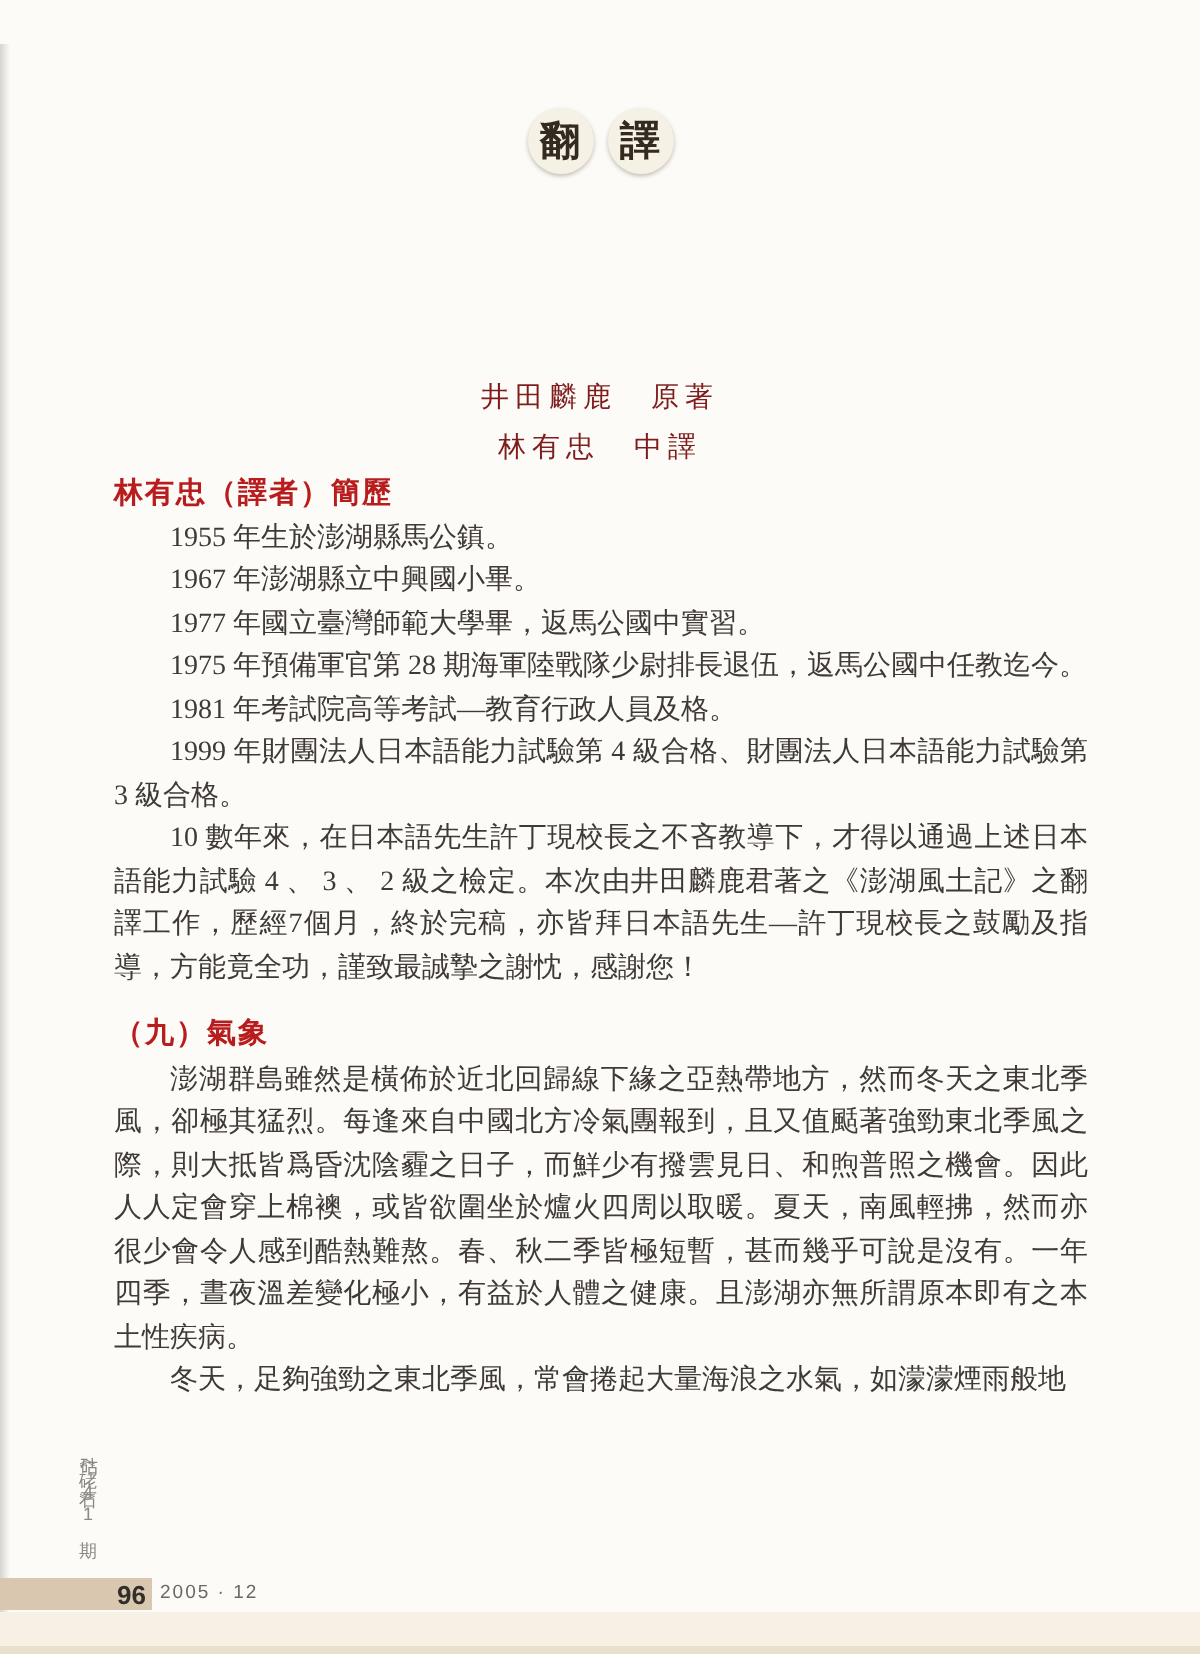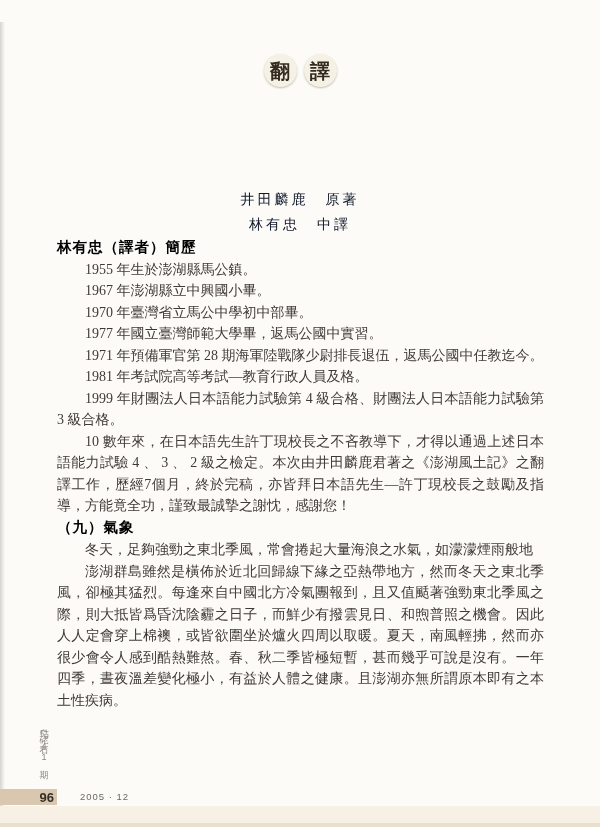--- a/index.html
+++ b/index.html
@@ -40,44 +40,44 @@
     text-align:center; padding:11px 0 9px;
   }
   .title {
     font-size:34px; font-weight:bold; color:#6f5133;
     letter-spacing:5px; line-height:1; white-space:nowrap;
   }
   
   .authors {
     position:absolute; top:187px; left:0; width:100%;
     text-align:center; font-size:14px; line-height:25px;
-    color:#0f172a; letter-spacing:3px;
+    color:#7f1d1d; letter-spacing:3px;
   }
   
   .content {
     position:absolute; top:237px; left:57px; width:487px;
     font-size:14px; line-height:21.5px; text-align:justify;
     color:#3f3a35;
   }
   .content p { margin:0; text-indent:2em; }
   .bio-heading, .section-heading {
     font-family:"Liberation Sans","DejaVu Sans",sans-serif;
-    font-weight:bold; font-size:14.5px; color:#000000;
+    font-weight:bold; font-size:14.5px; color:#b91c1c;
     letter-spacing:1px; line-height:21.5px;
   }
-  .section-heading { margin-top:0; margin-bottom:1px; }
+  .section-heading { margin-top:12px; margin-bottom:1px; }
   
   .journal-vertical {
     position:absolute; left:39px; top:727px;
     writing-mode:vertical-rl; text-orientation:upright;
     font-family:"Liberation Sans","DejaVu Sans",sans-serif;
     font-size:9px; letter-spacing:1px; color:#8b8884; line-height:1;
   }
   .footer-bar {
-    position:absolute; left:0; top:789px; width:57px; height:16px;
+    position:absolute; left:0; top:789px; width:76px; height:16px;
     background:#d9c7b0; display:flex; align-items:center;
     justify-content:flex-end; padding-right:3px; box-sizing:border-box;
   }
   .page-number {
     font-family:"Liberation Sans","DejaVu Sans",sans-serif;
     font-size:13px; font-weight:bold; color:#332e29; line-height:1;
   }
   .issue-date {
     position:absolute; left:80px; top:791px;
     font-family:"Liberation Sans","DejaVu Sans",sans-serif;
@@ -103,30 +103,29 @@
 
   <div class="authors">
     <div>井田麟鹿　原著</div>
     <div>林有忠　中譯</div>
   </div>
 
   <div class="content">
     <div class="bio-heading">林有忠（譯者）簡歷</div>
     <p>1955 年生於澎湖縣馬公鎮。</p>
     <p>1967 年澎湖縣立中興國小畢。</p>
-    <p>1970 年臺灣省立馬公中學初中部畢。</p>
     <p>1977 年國立臺灣師範大學畢，返馬公國中實習。</p>
-    <p>1971 年預備軍官第 28 期海軍陸戰隊少尉排長退伍，返馬公國中任教迄今。</p>
+    <p>1975 年預備軍官第 28 期海軍陸戰隊少尉排長退伍，返馬公國中任教迄今。</p>
     <p>1981 年考試院高等考試—教育行政人員及格。</p>
     <p>1999 年財團法人日本語能力試驗第 4 級合格、財團法人日本語能力試驗第 3 級合格。</p>
     <p>10 數年來，在日本語先生許丁現校長之不吝教導下，才得以通過上述日本語能力試驗 4 、 3 、 2 級之檢定。本次由井田麟鹿君著之《澎湖風土記》之翻譯工作，歷經7個月，終於完稿，亦皆拜日本語先生—許丁現校長之鼓勵及指導，方能竟全功，謹致最誠摯之謝忱，感謝您！</p>
 
     <div class="section-heading">（九）氣象</div>
+    <p>澎湖群島雖然是橫佈於近北回歸線下緣之亞熱帶地方，然而冬天之東北季風，卻極其猛烈。每逢來自中國北方冷氣團報到，且又值颳著強勁東北季風之際，則大抵皆爲昏沈陰霾之日子，而鮮少有撥雲見日、和煦普照之機會。因此人人定會穿上棉襖，或皆欲圍坐於爐火四周以取暖。夏天，南風輕拂，然而亦很少會令人感到酷熱難熬。春、秋二季皆極短暫，甚而幾乎可說是沒有。一年四季，晝夜溫差變化極小，有益於人體之健康。且澎湖亦無所謂原本即有之本土性疾病。</p>
     <p>冬天，足夠強勁之東北季風，常會捲起大量海浪之水氣，如濛濛煙雨般地</p>
-    <p>澎湖群島雖然是橫佈於近北回歸線下緣之亞熱帶地方，然而冬天之東北季風，卻極其猛烈。每逢來自中國北方冷氣團報到，且又值颳著強勁東北季風之際，則大抵皆爲昏沈陰霾之日子，而鮮少有撥雲見日、和煦普照之機會。因此人人定會穿上棉襖，或皆欲圍坐於爐火四周以取暖。夏天，南風輕拂，然而亦很少會令人感到酷熱難熬。春、秋二季皆極短暫，甚而幾乎可說是沒有。一年四季，晝夜溫差變化極小，有益於人體之健康。且澎湖亦無所謂原本即有之本土性疾病。</p>
   </div>
 
   <div class="journal-vertical">《硓𥑮石》41期</div>
 
   <div class="footer-bar">
     <span class="page-number">96</span>
   </div>
   <div class="issue-date">2005 · 12</div>
 
   <div class="bottom-band"></div>

